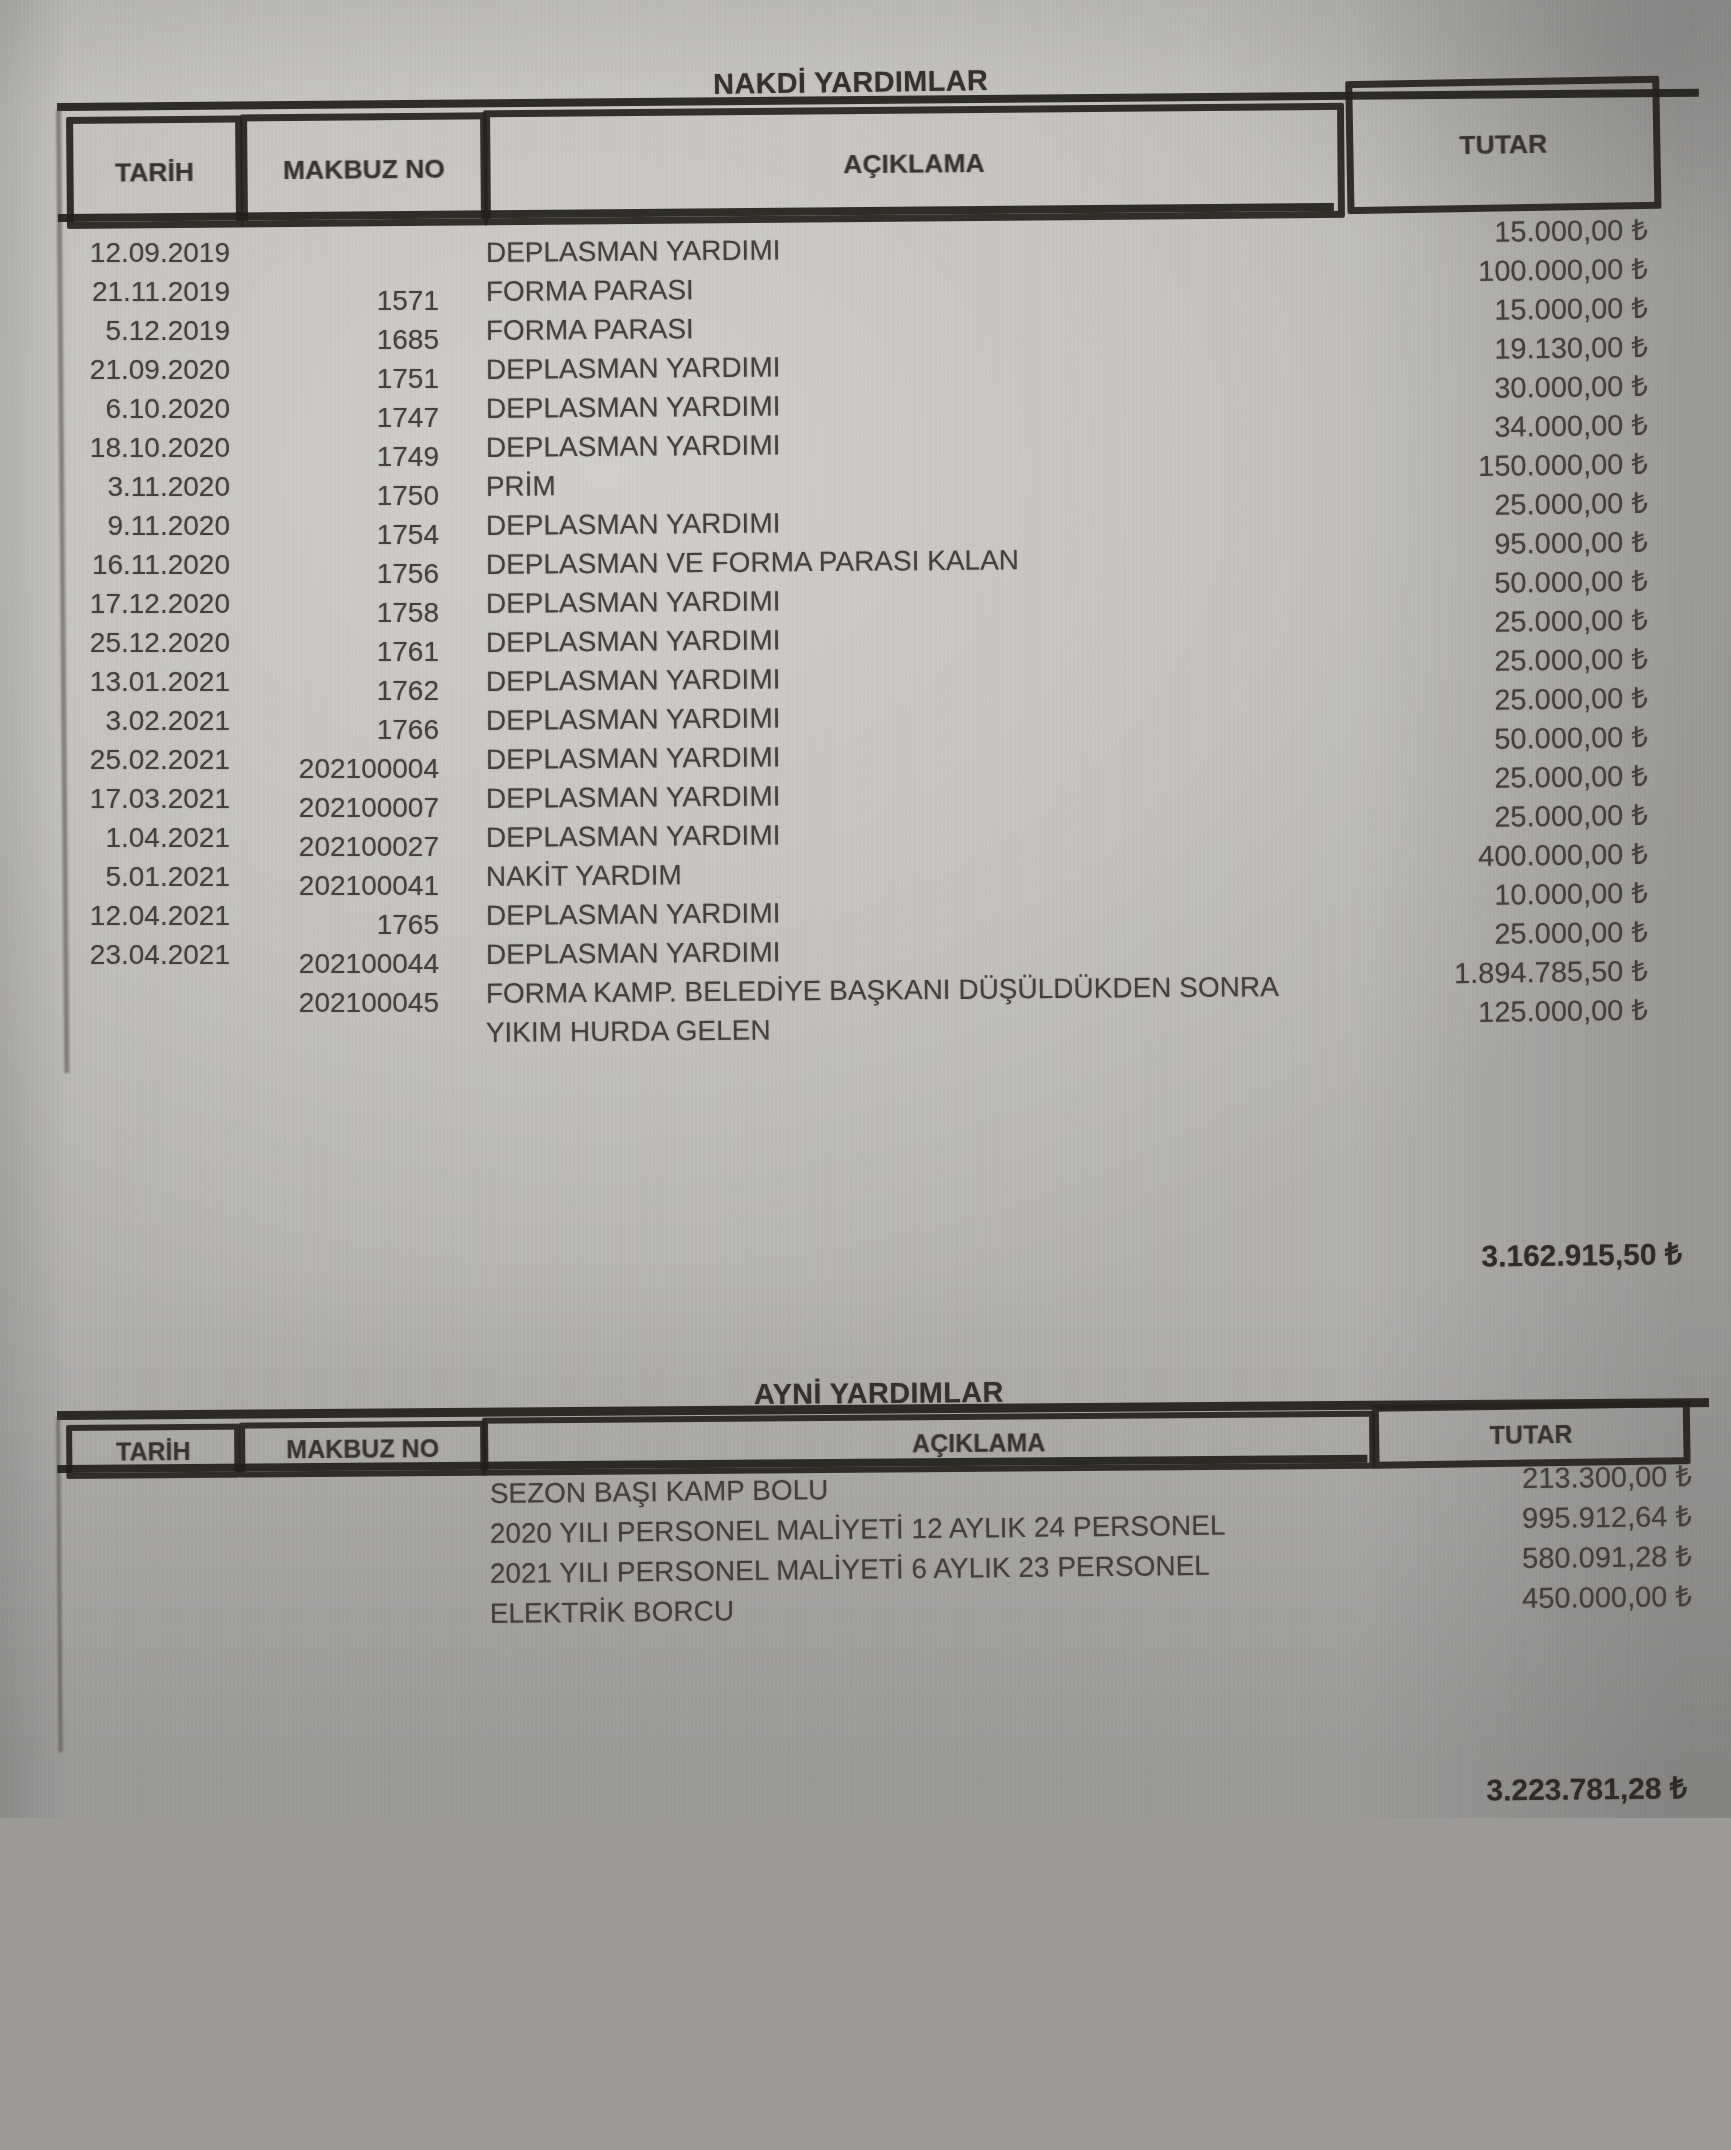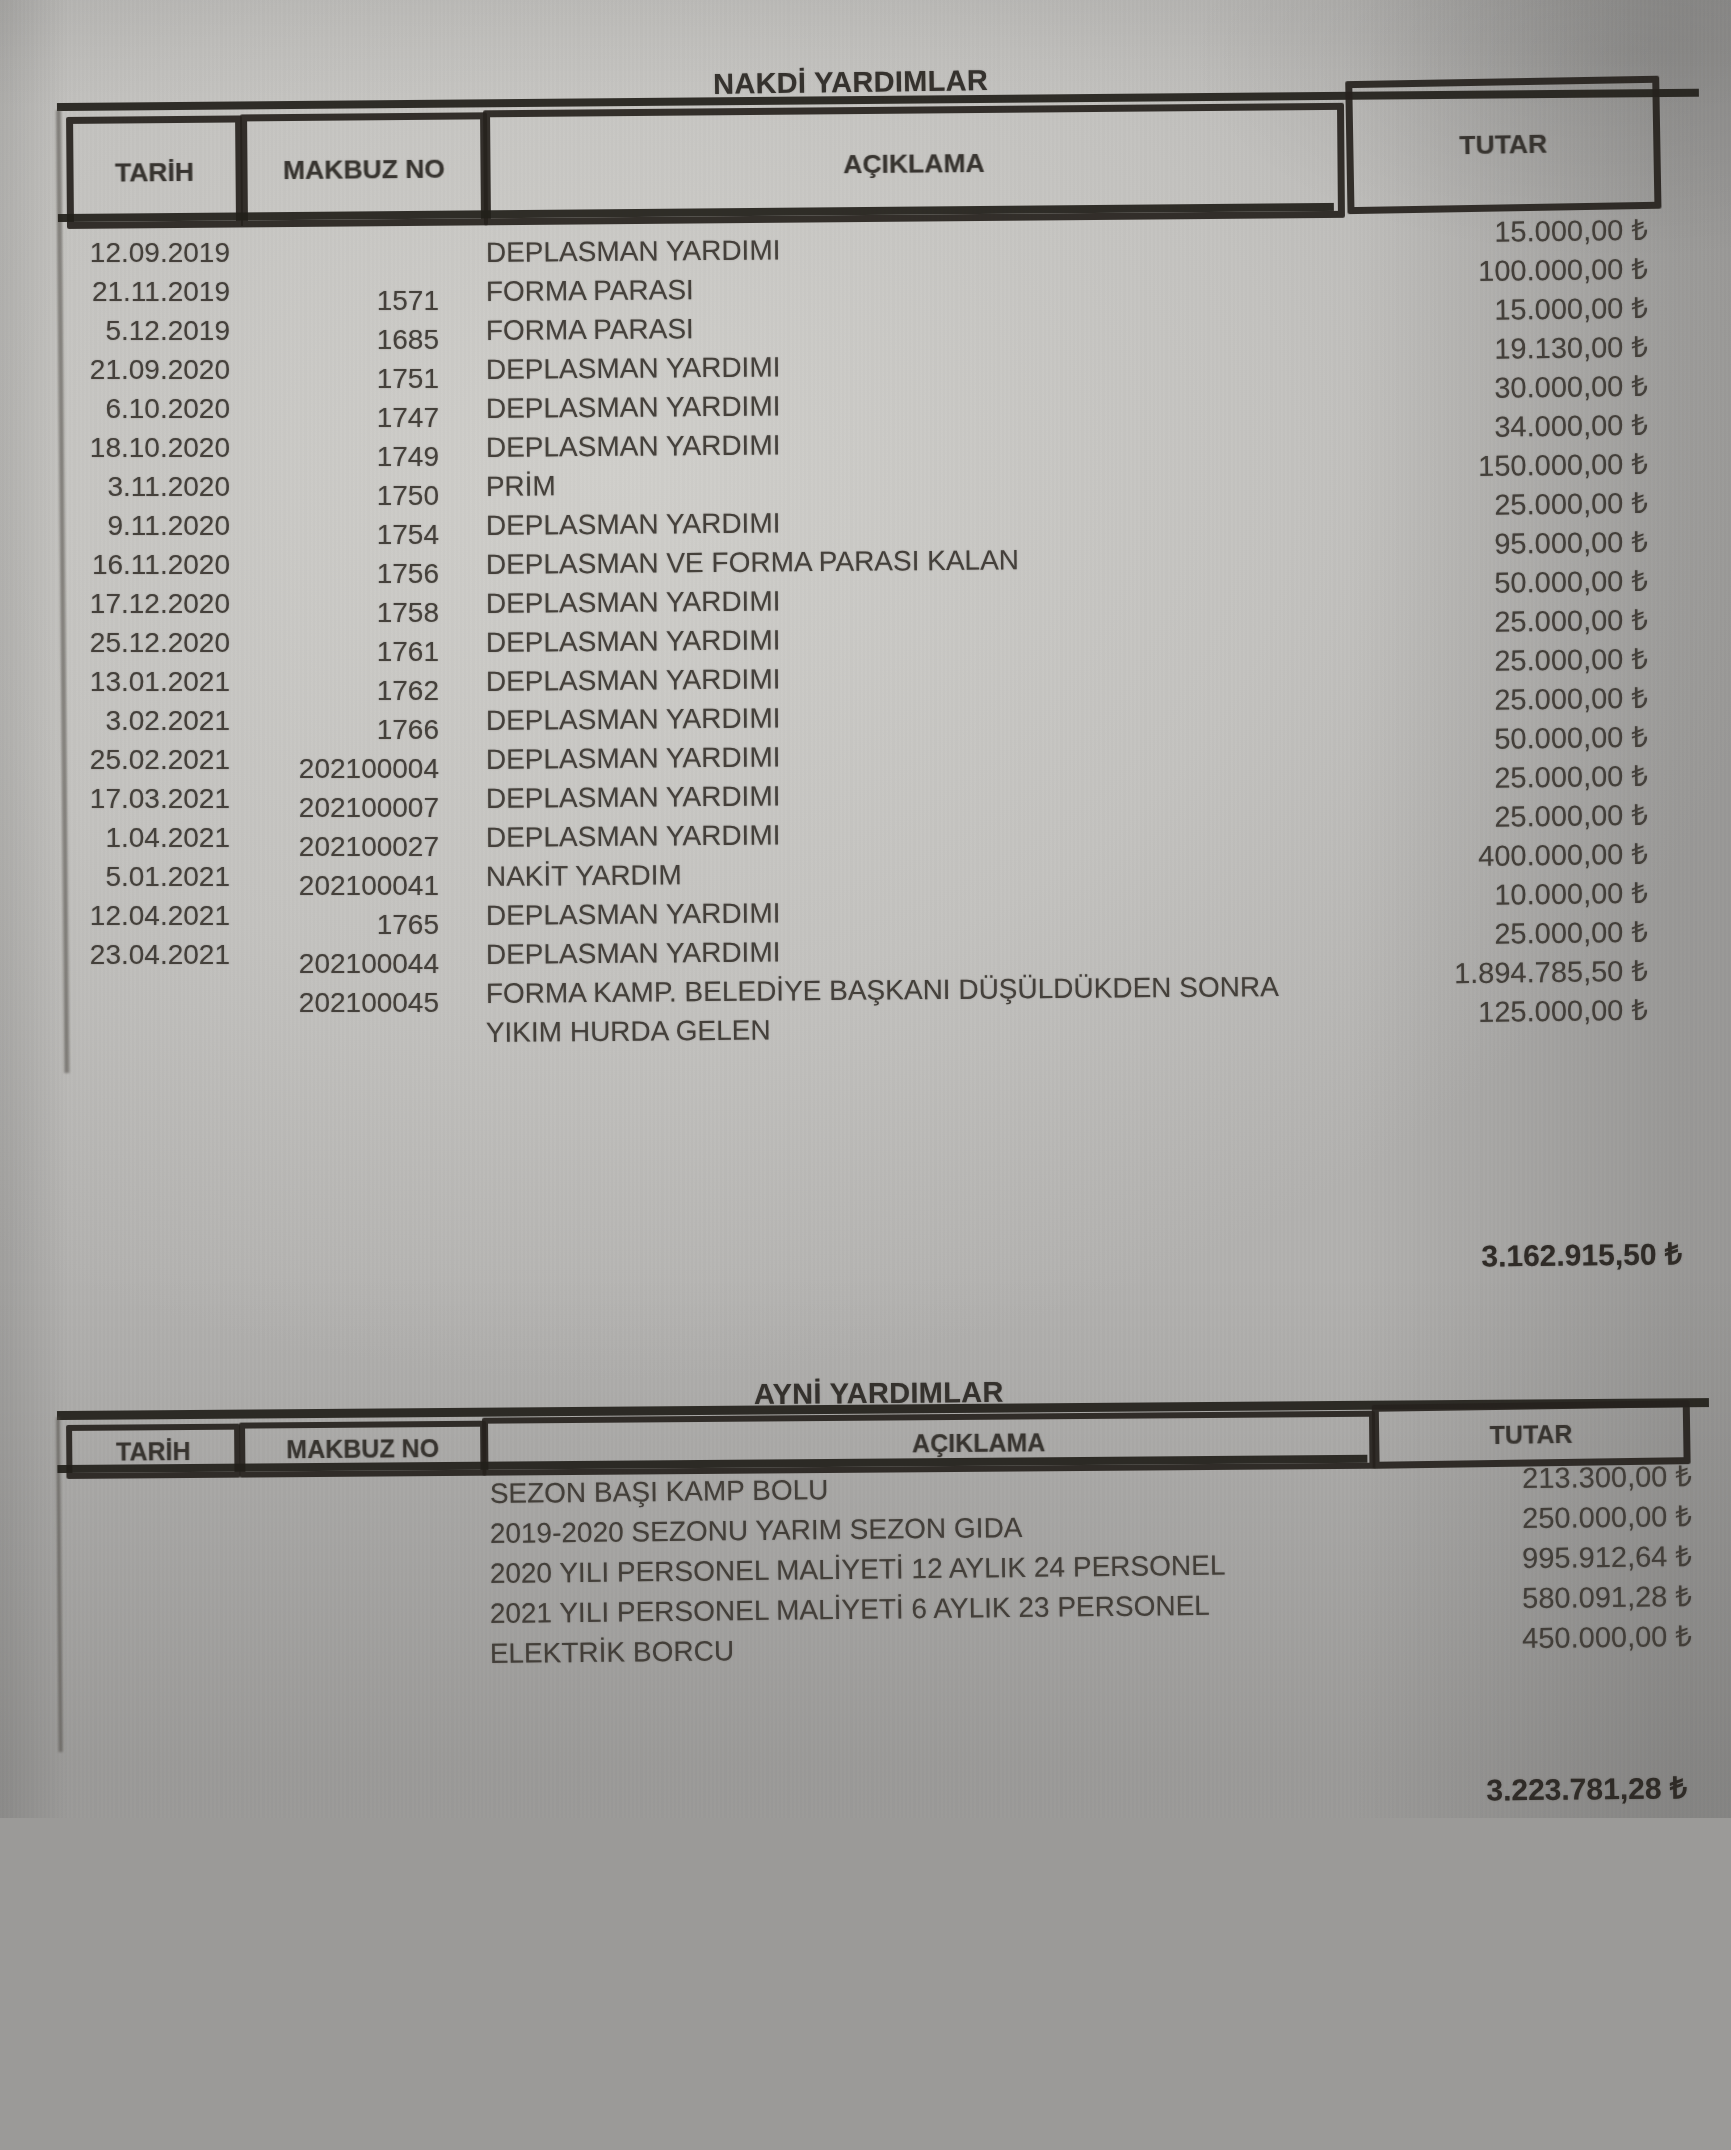--- a/index.html
+++ b/index.html
@@ -271,26 +271,20 @@
   </div>
 
   <div class="rows s2" style="top:1474px;">
   <div class="row">
     <span class="cell date"></span>
     <span class="cell receipt"></span>
     <span class="cell desc">SEZON BAŞI KAMP BOLU</span>
     <span class="cell amount">213.300,00 ₺</span>
   </div>
 
-  <div class="row">
-    <span class="cell date"></span>
-    <span class="cell receipt"></span>
-    <span class="cell desc">2019-2020 SEZONU YARIM SEZON GIDA</span>
-    <span class="cell amount">250.000,00 ₺</span>
-  </div>
 
 
 
   <div class="row">
     <span class="cell date"></span>
     <span class="cell receipt"></span>
     <span class="cell desc">2020 YILI PERSONEL MALİYETİ 12 AYLIK 24 PERSONEL</span>
     <span class="cell amount">995.912,64 ₺</span>
   </div>
 

